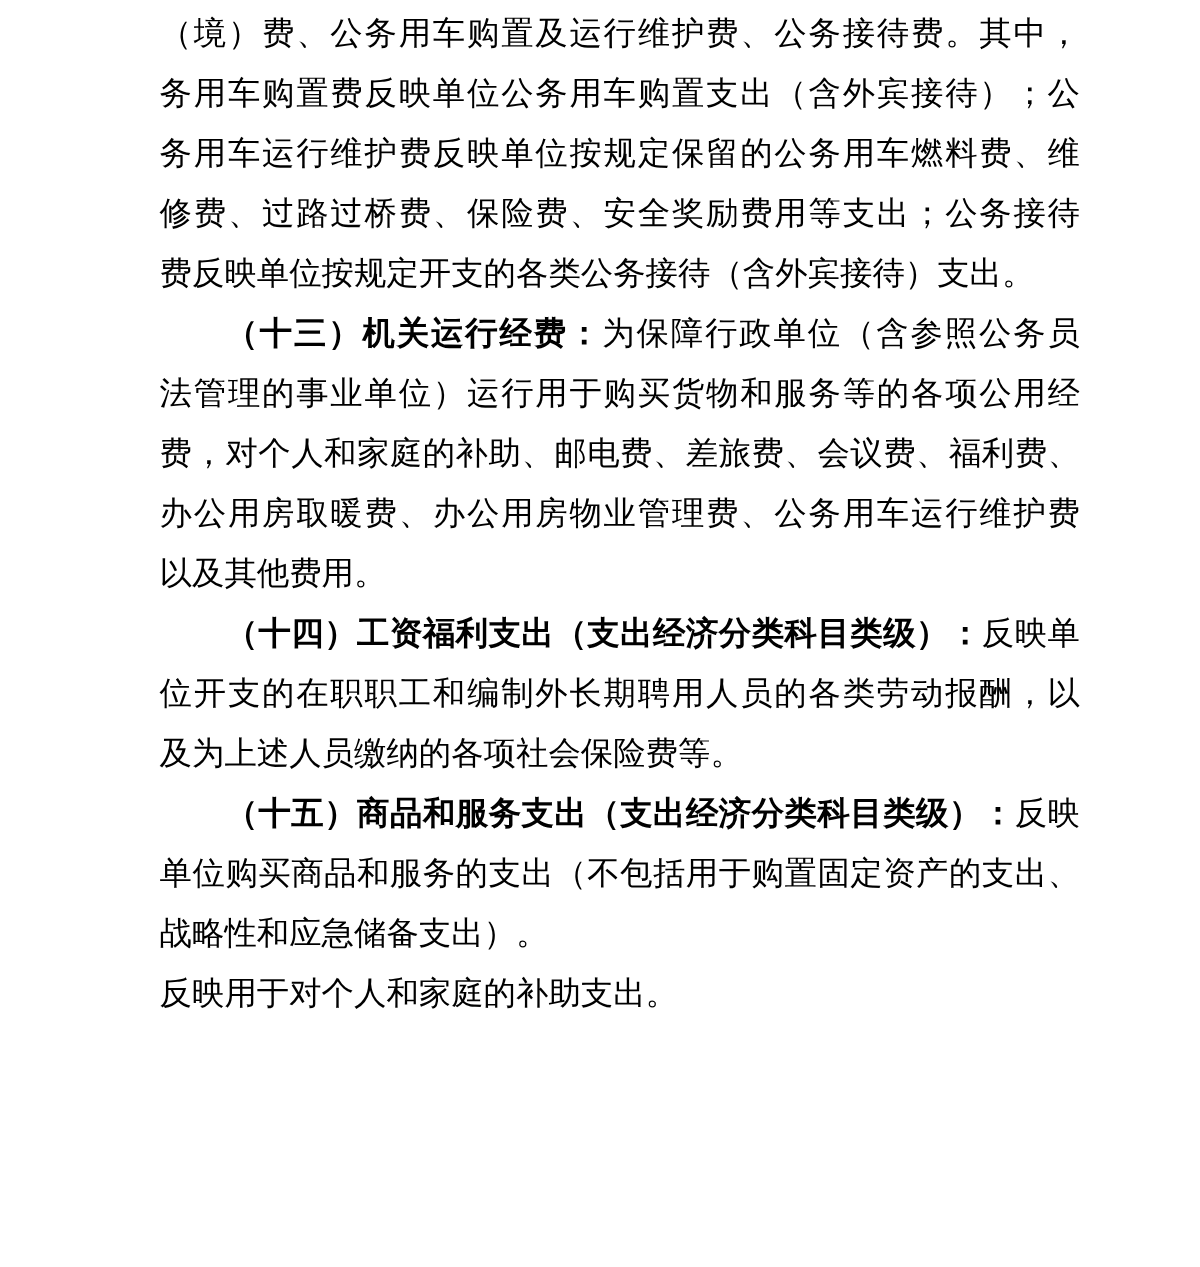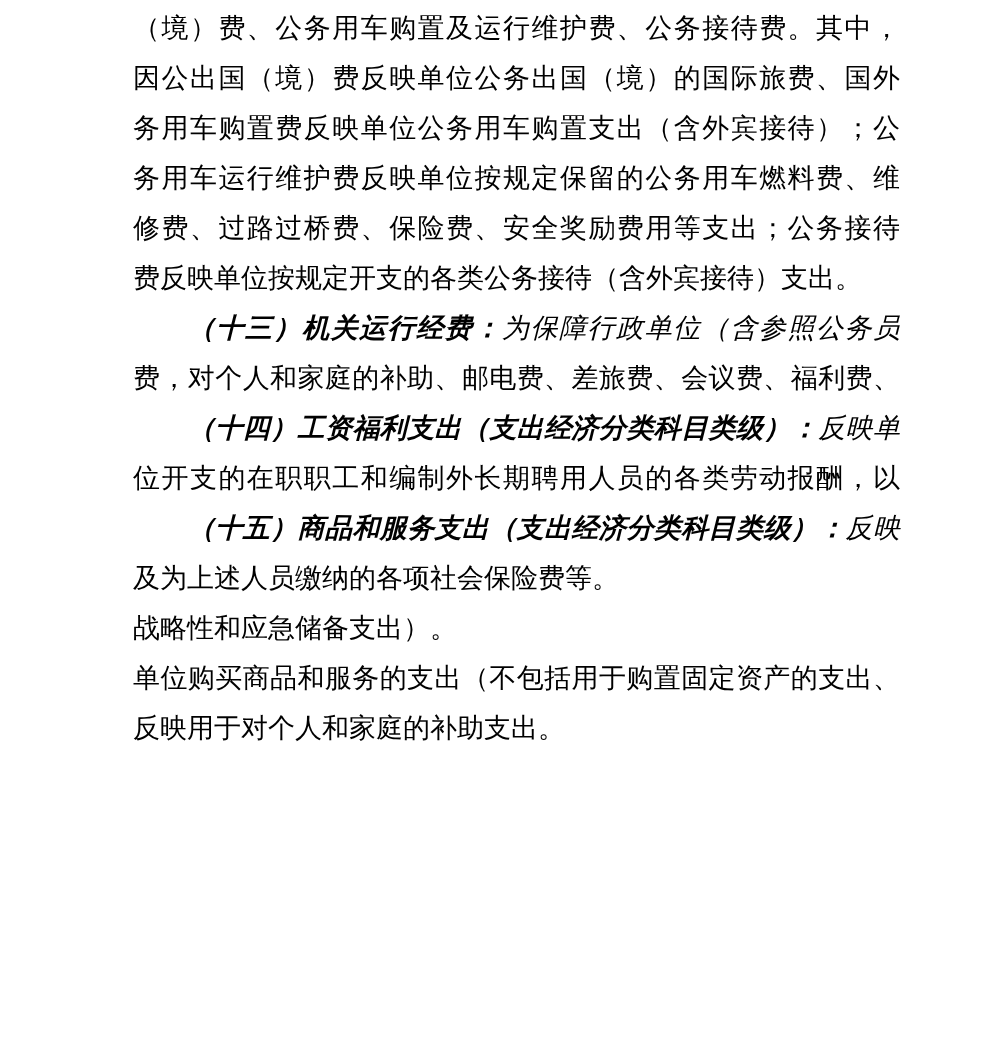--- a/index.html
+++ b/index.html
@@ -30,39 +30,40 @@
     text-justify: inter-character;
     text-align-last: justify;
     white-space: nowrap;
     overflow: visible;
   }
   .line.end {
     text-align-last: left;
   }
   .line.indent {
     text-indent: 55px;
-    font-style: italic;
   }
   .seg { font-weight: 400; }
   .seg.bold { font-weight: 700; }
 </style>
 </head>
 <body>
 
 <div class="page">
   <div class="doc-body">
       <div class="line"><span class="seg">（境）费、公务用车购置及运行维护费、公务接待费。其中，</span></div>
-      <div class="line"><span class="seg">因公出国（境）费反映单位公务出国（境）的国际旅费、国外</span></div>
       <div class="line"><span class="seg">务用车购置费反映单位公务用车购置支出（含外宾接待）；公</span></div>
       <div class="line"><span class="seg">务用车运行维护费反映单位按规定保留的公务用车燃料费、维</span></div>
       <div class="line"><span class="seg">修费、过路过桥费、保险费、安全奖励费用等支出；公务接待</span></div>
       <div class="line end"><span class="seg">费反映单位按规定开支的各类公务接待（含外宾接待）支出。</span></div>
       <div class="line indent"><span class="seg bold">（十三）机关运行经费：</span><span class="seg">为保障行政单位（含参照公务员</span></div>
+      <div class="line"><span class="seg">法管理的事业单位）运行用于购买货物和服务等的各项公用经</span></div>
       <div class="line"><span class="seg">费，对个人和家庭的补助、邮电费、差旅费、会议费、福利费、</span></div>
+      <div class="line"><span class="seg">办公用房取暖费、办公用房物业管理费、公务用车运行维护费</span></div>
+      <div class="line end"><span class="seg">以及其他费用。</span></div>
       <div class="line indent"><span class="seg bold">（十四）工资福利支出（支出经济分类科目类级）：</span><span class="seg">反映单</span></div>
       <div class="line"><span class="seg">位开支的在职职工和编制外长期聘用人员的各类劳动报酬，以</span></div>
+      <div class="line end"><span class="seg">及为上述人员缴纳的各项社会保险费等。</span></div>
       <div class="line indent"><span class="seg bold">（十五）商品和服务支出（支出经济分类科目类级）：</span><span class="seg">反映</span></div>
-      <div class="line end"><span class="seg">及为上述人员缴纳的各项社会保险费等。</span></div>
+      <div class="line"><span class="seg">单位购买商品和服务的支出（不包括用于购置固定资产的支出、</span></div>
       <div class="line end"><span class="seg">战略性和应急储备支出）。</span></div>
-      <div class="line"><span class="seg">单位购买商品和服务的支出（不包括用于购置固定资产的支出、</span></div>
       <div class="line end"><span class="seg">反映用于对个人和家庭的补助支出。</span></div>
     </div>
 </div>
 
 </body></html>

